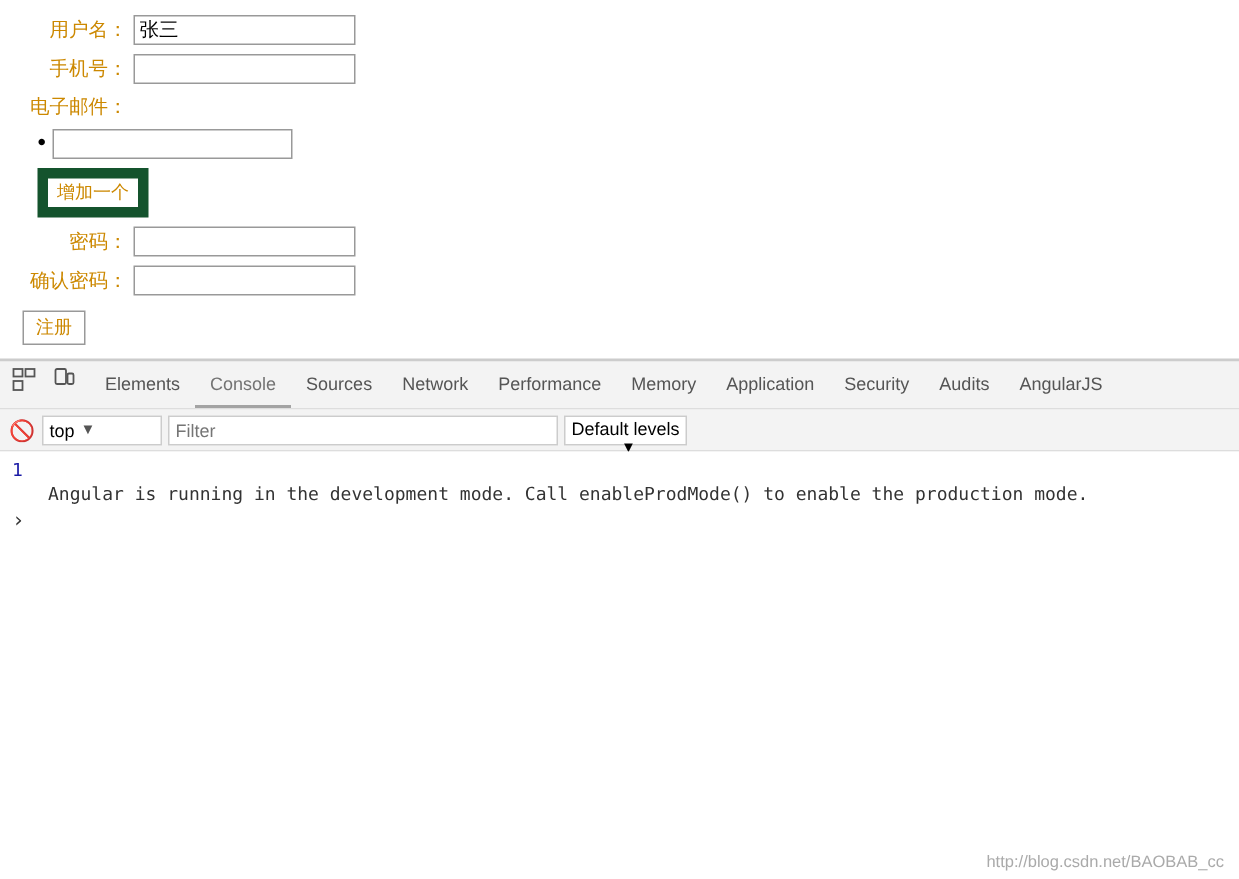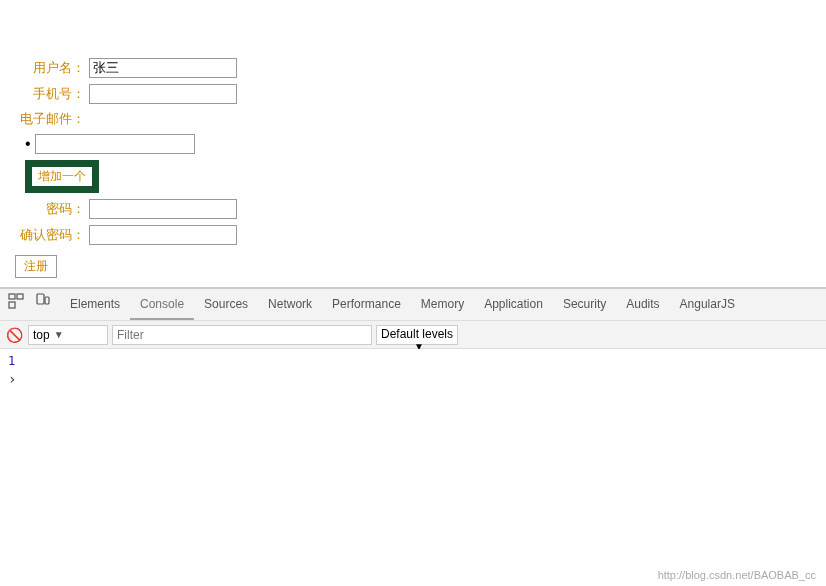--- a/index.html
+++ b/index.html
@@ -4,21 +4,20 @@
   <style>
     * { margin: 0; padding: 0; box-sizing: border-box; }
     body { font-family: Arial, sans-serif; font-size: 13px; background: #fff; color: #000; width: 826px; height: 586px; overflow: hidden; }
 
     
     #page-content {
       background: #fff;
       padding: 10px 15px;
       height: 240px;
       border-bottom: 1px solid #ccc;
-      margin-top: 48px;
     }
 
     .form-row {
       display: flex;
       align-items: center;
       margin-bottom: 6px;
     }
 
     .form-label {
       color: #cc8800;
@@ -319,19 +318,23 @@
       <span>Default levels</span>
       <span style="margin-left:4px;font-size:10px;">▼</span>
     </div>
   </div>
 
   <div class="console-output">
     <div class="console-line">
       <span class="console-line-number">1</span>
       <span class="console-line-text"></span>
     </div>
+    <div class="console-line">
+      <span class="console-line-number"></span>
+      <span class="console-line-text">Angular is running in the development mode. Call enableProdMode() to enable the production mode.</span>
+    </div>
     <div class="console-prompt">
       <span class="console-caret">›</span>
     </div>
   </div>
 </div>
 
 <div class="watermark">http://blog.csdn.net/BAOBAB_cc</div>
 
 </body></html>

